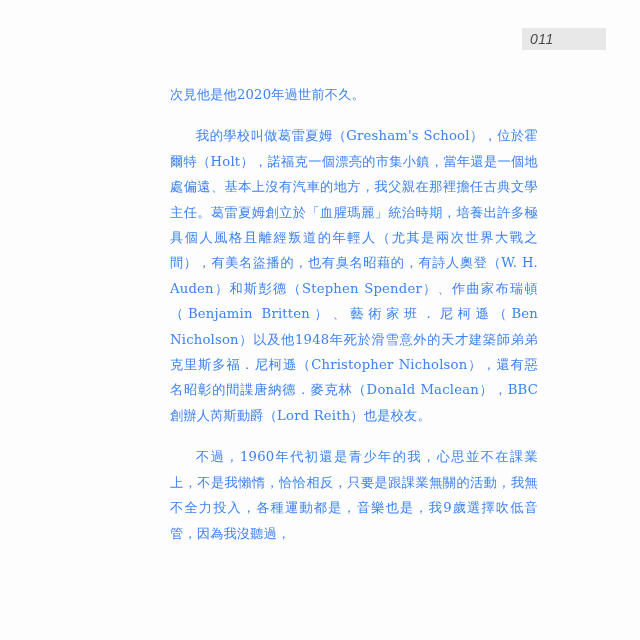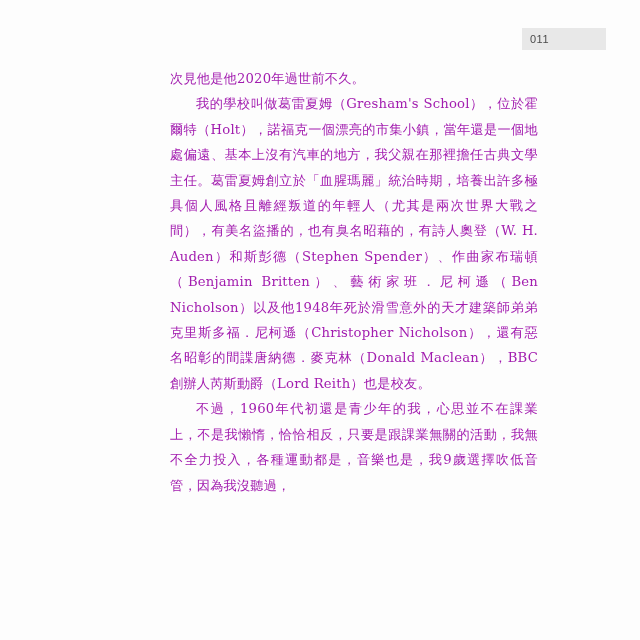--- a/index.html
+++ b/index.html
@@ -31,41 +31,42 @@
     height: 22px;
     background: #e8e8e8;
     display: flex;
     align-items: center;
     justify-content: flex-start;
     padding-left: 8px;
     box-sizing: border-box;
   }
   .folio-top span {
     font-family: "Liberation Sans", sans-serif;
-    font-size: 11px;
+    font-size: 14px;
     letter-spacing: 0.5px;
     color: #4a4a4a;
+    font-style: italic;
   }
 
   
   .body-area {
     position: absolute;
     left: 170px;
     top: 66px;
     width: 368px;
   }
   .para {
     font-size: 13.2px;
     line-height: 25.4px;
     text-align: justify;
     text-justify: inter-ideograph;
-    margin: 0 0 0 0;
+    margin: 16px 0 0 0;
     text-indent: 0;
     letter-spacing: 0.2px;
-    color: #a21caf;
+    color: #3b82f6;
   }
   .para.indent {
     text-indent: 26px;
   }
 
   
   .footer {
     position: absolute;
     left: 170px;
     right: 60px;

